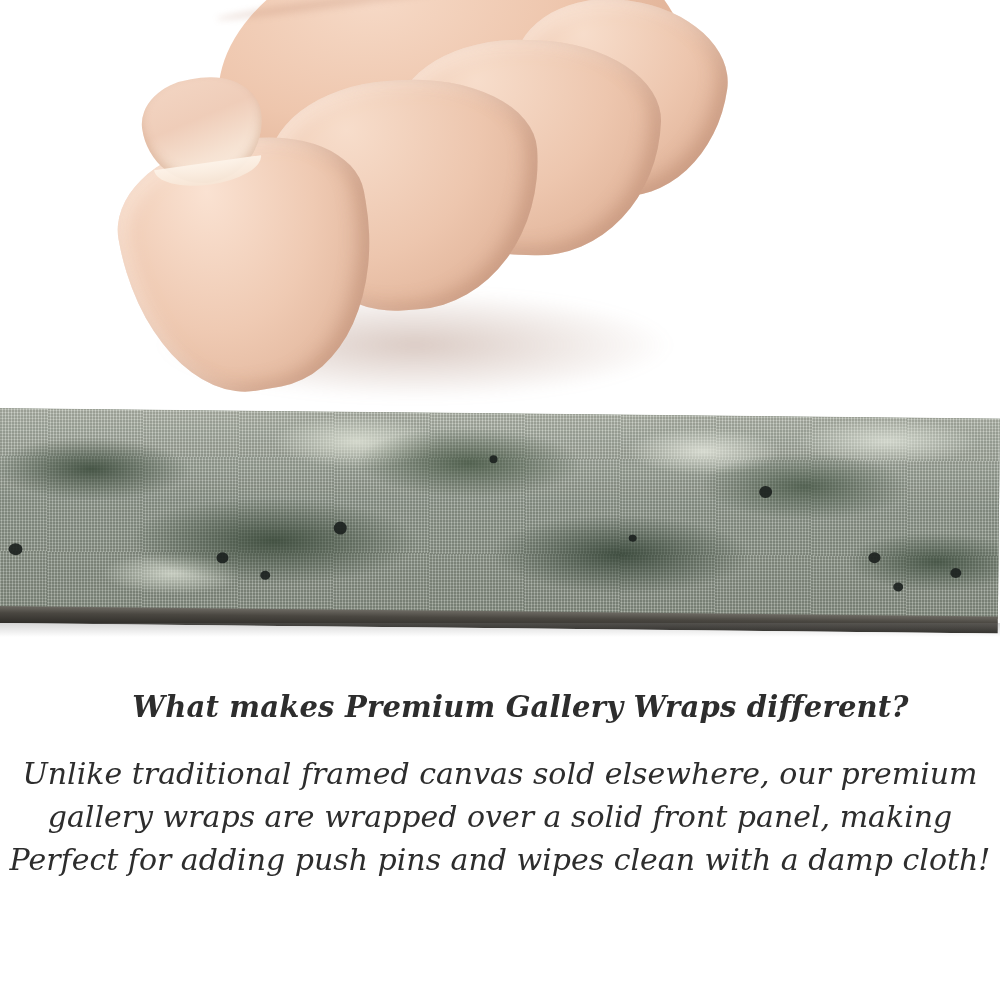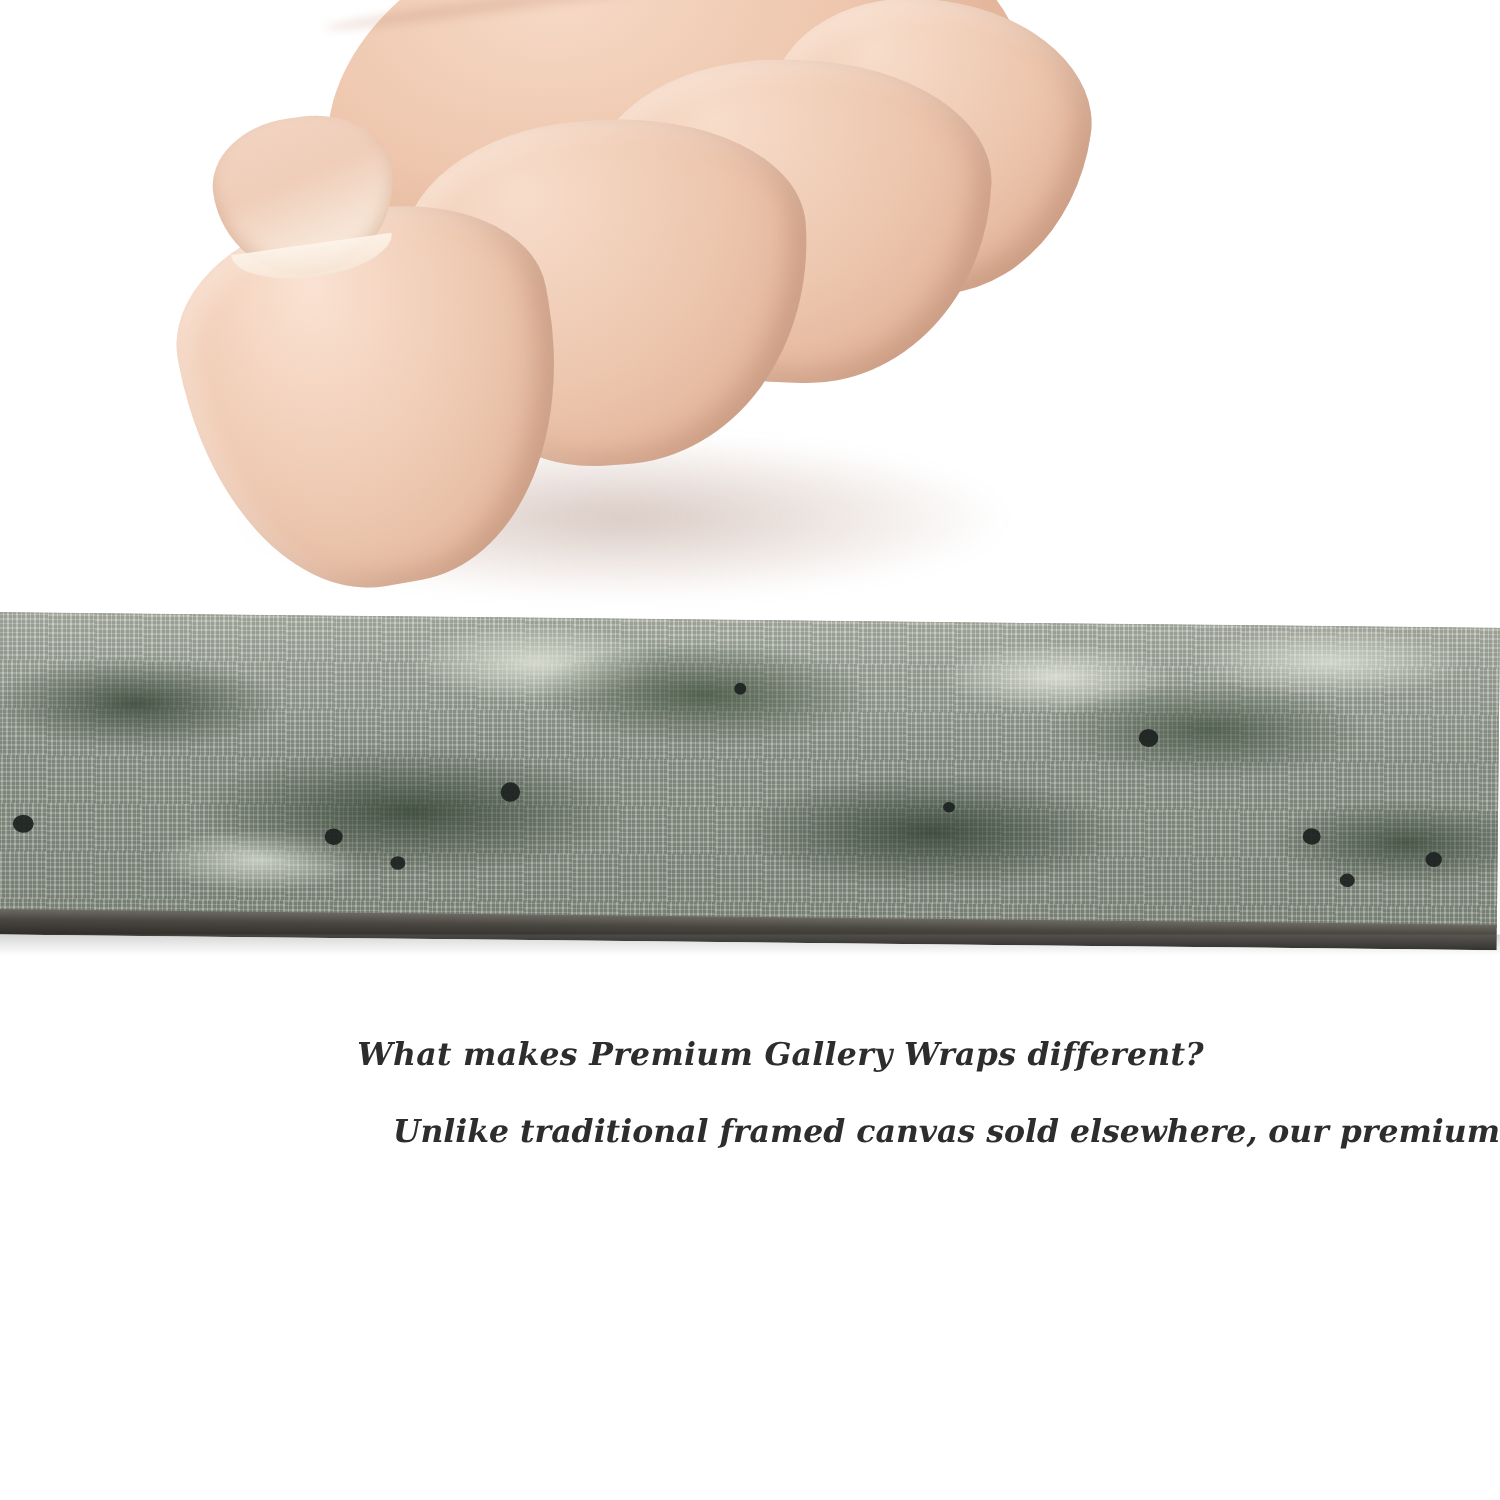--- a/index.html
+++ b/index.html
@@ -209,31 +209,30 @@
     position: absolute;
     left: 0;
     top: 690px;
     width: 1000px;
     text-align: center;
     color: #2d2d2d;
     font-family: "DejaVu Serif", serif;
     font-style: italic;
   }
   .caption .headline {
-    font-size: 21px;
+    font-size: 29px;
     font-weight: 700;
     letter-spacing: .2px;
-    margin-bottom: 17px;
+    margin-bottom: 28px;
     padding-left: 41px;
   }
   .caption .body-line {
-    font-size: 21px;
+    font-size: 30px;
     line-height: 43px;
-    font-weight: 700;
-    text-align: right;
+    font-weight: 400;
   }
 </style>
 </head>
 <body>
 
 <div class="page">
 
   <div class="photo">
 
     <div class="hand">
@@ -265,15 +264,17 @@
       </div>
       <div class="wrap-edge"></div>
     </div>
 
     <div class="wrap-shadow"></div>
   </div>
 
   <div class="caption">
     <div class="headline">What makes Premium Gallery Wraps different?</div>
     <div class="body-line">Unlike traditional framed canvas sold elsewhere, our premium</div>
+    <div class="body-line">gallery wraps are wrapped over a solid front panel, making</div>
+    <div class="body-line">Perfect for adding push pins and wipes clean with a damp cloth!</div>
   </div>
 
 </div>
 
 </body></html>

